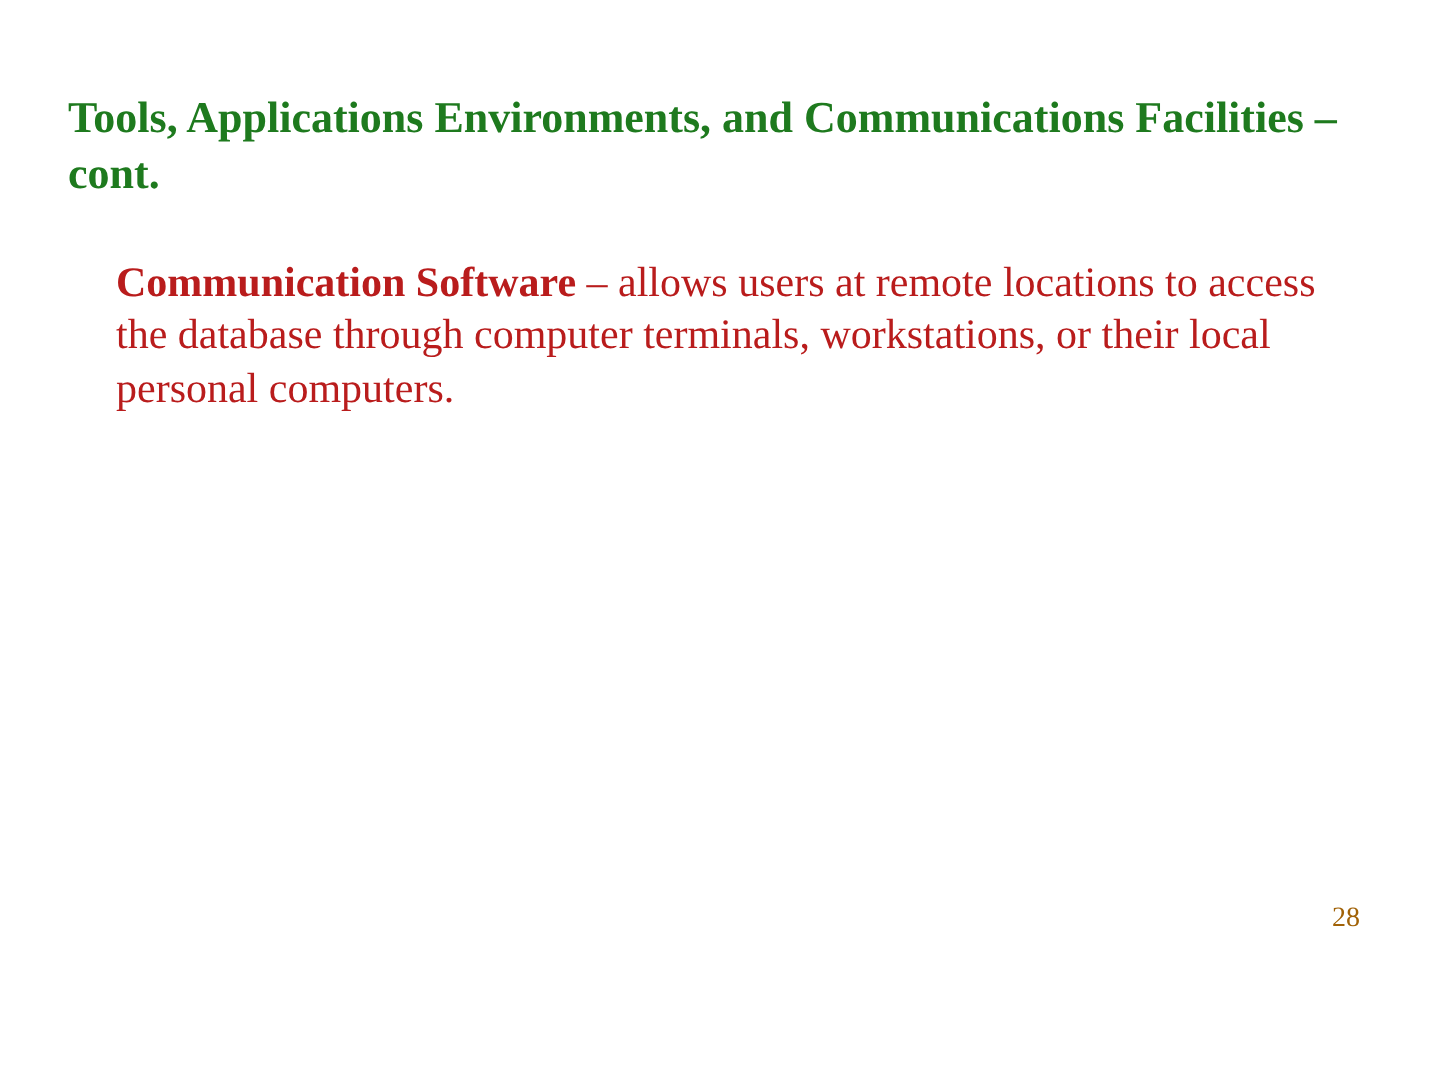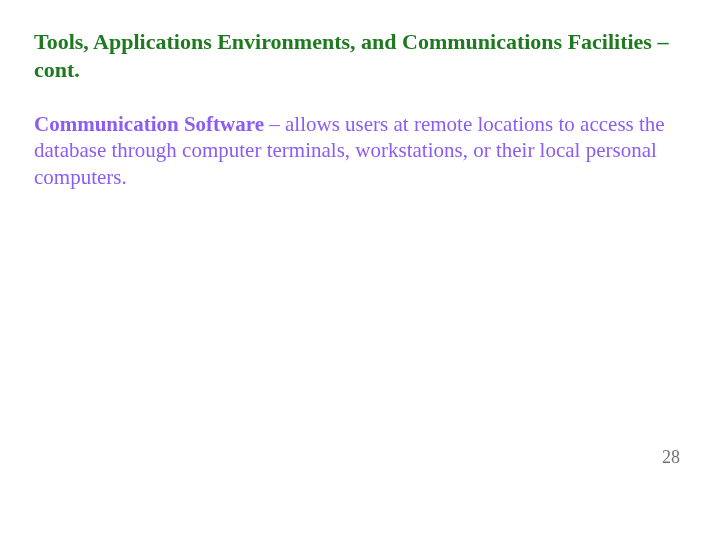--- a/index.html
+++ b/index.html
@@ -9,43 +9,44 @@
     height: 540px;
     background: #ffffff;
     font-family: "Times New Roman", Times, serif;
     color: #000;
     position: relative;
   }
   .slide {
     box-sizing: border-box;
     width: 720px;
     height: 492px;
-    padding: 28px 34px 0 34px;
+    padding: 45px 34px 0 34px;
     position: relative;
   }
   .title {
     color: #1e7a1e;
     font-weight: bold;
     font-size: 22px;
     line-height: 1.25;
     margin-bottom: 28px;
   }
   .para {
     font-size: 21px;
     line-height: 1.25;
     margin-bottom: 26px;
-    color: #8b5cf6;
+    color: #b91c1c;
+    margin-left: 24px;
   }
   .bold { font-weight: bold; }
   .pagenum {
     position: absolute;
     right: 40px;
     bottom: 24px;
-    font-size: 18px;
-    color: #737373;
+    font-size: 14px;
+    color: #a16207;
   }
 </style>
 </head>
 <body>
 
 <div class="slide">
 
   <div class="title">Tools, Applications Environments, and Communications Facilities – cont.</div>
 
   <div class="para">

